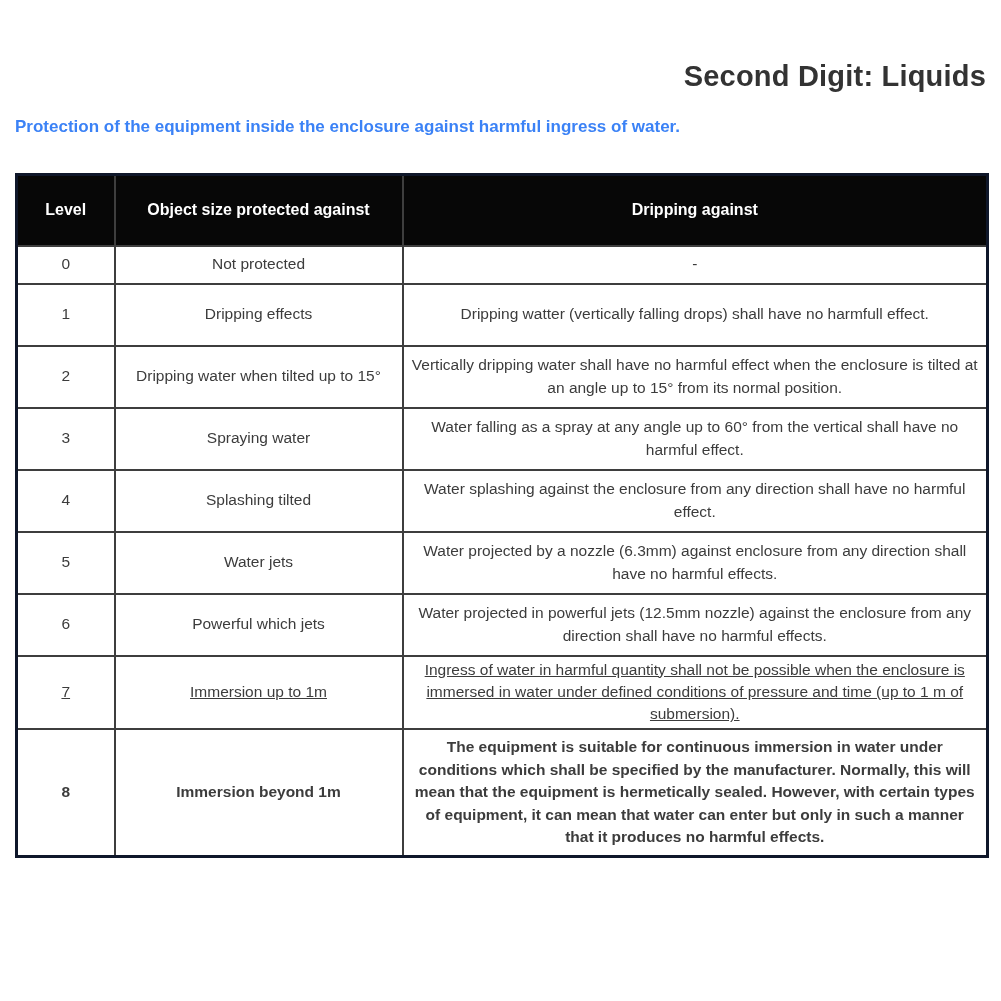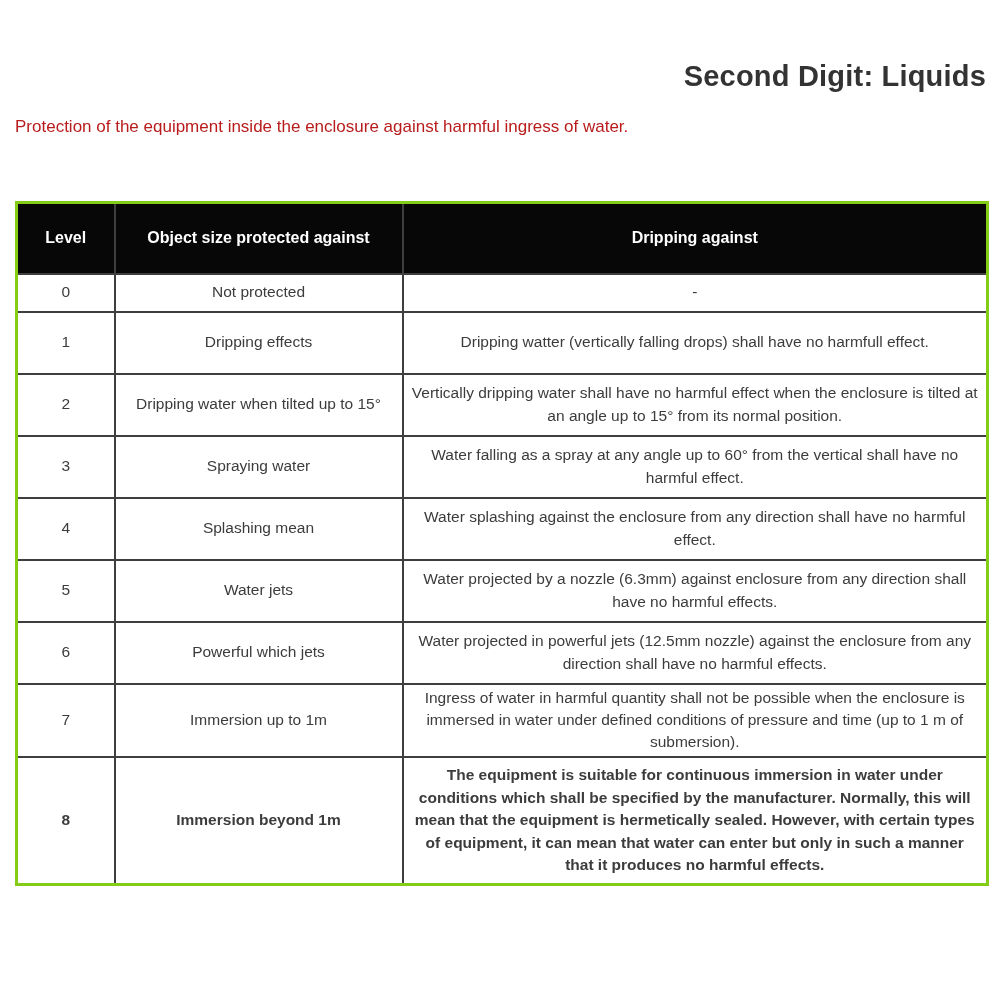--- a/index.html
+++ b/index.html
@@ -22,28 +22,29 @@
     padding-top: 60px;
     font-size: 29px;
     font-weight: bold;
     color: #333333;
     letter-spacing: 0.2px;
     text-align: right;
   }
   .subtitle {
     margin: 24px 0 0 0;
     font-size: 17px;
-    color: #b91c1c;
+    color: #3b82f6;
+    font-weight: bold;
   }
   table.ip-table {
-    margin-top: 64px;
+    margin-top: 36px;
     border-collapse: collapse;
     width: 971px;
     table-layout: fixed;
-    border: 3px solid #84cc16;
+    border: 3px solid #0f172a;
     padding-left: 36px;
   }
   .ip-table th, .ip-table td {
     border: 2px solid #3e3e3e;
     text-align: center;
     vertical-align: middle;
     padding: 2px 8px;
     box-sizing: border-box;
   }
   .ip-table th {
@@ -57,21 +58,21 @@
     background: #ffffff;
     font-size: 15.5px;
     line-height: 1.45;
     color: #3c3c3c;
   }
   .col-level { width: 98px; }
   .col-protection { width: 288px; }
   .col-effective { width: 585px; }
   tr.h-40 td { height: 38px; }
   tr.h-64 td { height: 62px; }
-  tr.h-88 td { height: 68px; }
+  tr.h-88 td { height: 68px; text-decoration: underline; }
   tr.h-130 td { height: 128px; font-weight: bold; }
 </style>
 </head>
 <body>
 
 <div class="page">
   <h1 class="title">Second Digit: Liquids</h1>
   <p class="subtitle">Protection of the equipment inside the enclosure against harmful ingress of water.</p>
 
   <table class="ip-table">
@@ -103,21 +104,21 @@
         <td>Dripping water when tilted up to 15°</td>
         <td>Vertically dripping water shall have no harmful effect when the enclosure is tilted at an angle up to 15° from its normal position.</td>
       </tr>
       <tr class="h-64">
         <td>3</td>
         <td>Spraying water</td>
         <td>Water falling as a spray at any angle up to 60° from the vertical shall have no harmful effect.</td>
       </tr>
       <tr class="h-64">
         <td>4</td>
-        <td>Splashing mean</td>
+        <td>Splashing tilted</td>
         <td>Water splashing against the enclosure from any direction shall have no harmful effect.</td>
       </tr>
       <tr class="h-64">
         <td>5</td>
         <td>Water jets</td>
         <td>Water projected by a nozzle (6.3mm) against enclosure from any direction shall have no harmful effects.</td>
       </tr>
       <tr class="h-64">
         <td>6</td>
         <td>Powerful which jets</td>

